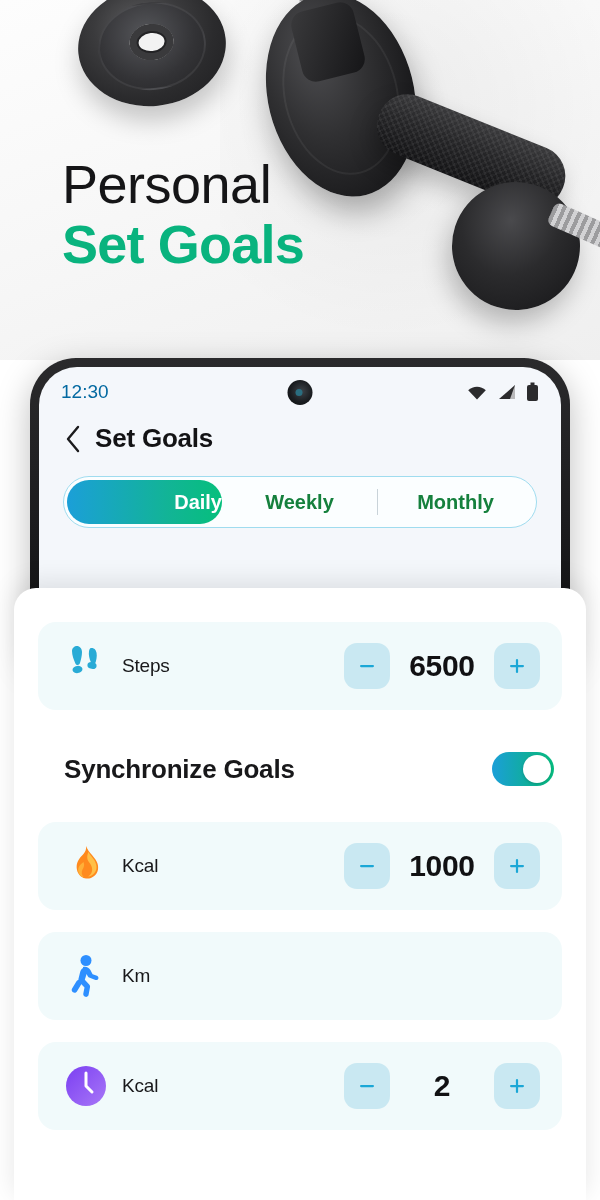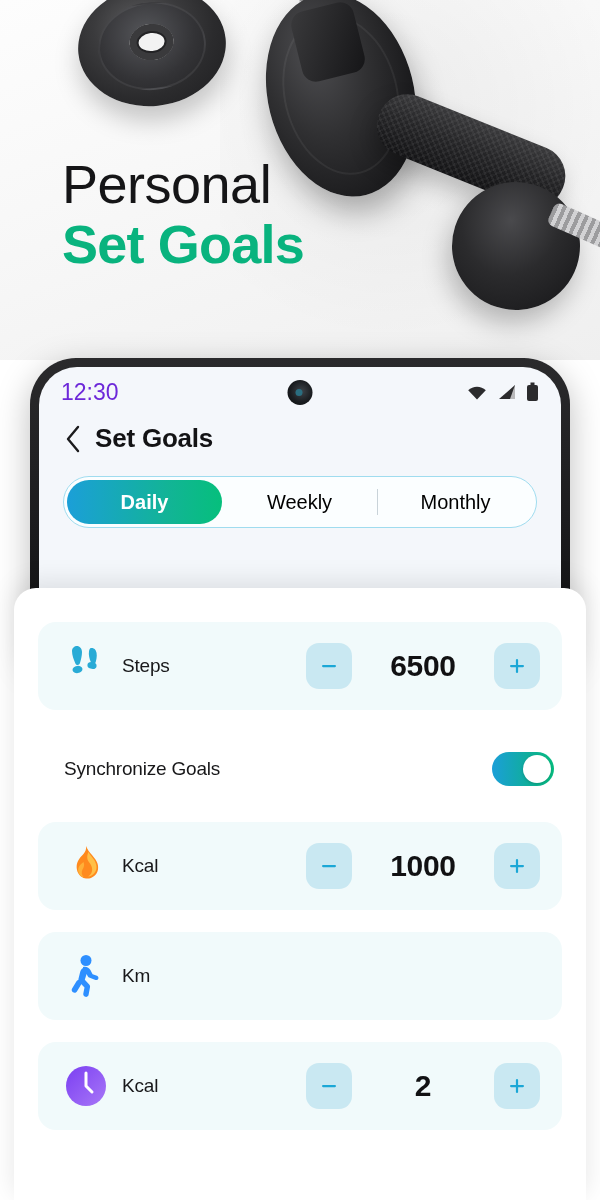--- a/index.html
+++ b/index.html
@@ -166,23 +166,23 @@
 
   
   .statusbar {
     height: 50px;
     display: flex;
     align-items: center;
     padding: 0 22px;
     position: relative;
   }
   .clock-time {
-    font-size: 23px;
+    font-size: 19px;
     font-weight: 500;
-    color: #6d28d9;
+    color: #0369a1;
   }
   .punchhole {
     position: absolute;
     left: 50%; top: 13px;
     transform: translateX(-50%);
     width: 25px; height: 25px;
     border-radius: 50%;
     background: radial-gradient(circle at 55% 45%, #3d4349 0%, #1a1d20 55%, #0a0b0c 100%);
   }
   .punchhole::after {
@@ -228,29 +228,30 @@
     box-sizing: border-box;
     position: relative;
   }
   .tab {
     flex: 1;
     height: 100%;
     display: flex;
     align-items: center;
     justify-content: center;
     font-size: 20px;
-    color: #000000;
-    font-weight: 400;
+    color: #15803d;
+    font-weight: 700;
     position: relative;
   }
   .tab.active {
     background: linear-gradient(90deg,#1b9fd8 0%, #12b496 65%, #06bf7c 100%);
     color: #ffffff;
     font-weight: 700;
     border-radius: 23px;
+    justify-content: flex-end;
   }
   .tab-divider {
     width: 1px;
     height: 26px;
     background: #c9d3d9;
   }
 
   
   .sheet {
     position: absolute;
@@ -297,40 +298,41 @@
   .step-btn {
     width: 46px; height: 46px;
     border-radius: 13px;
     background: #c9e8f2;
     display: flex;
     align-items: center;
     justify-content: center;
     flex: none;
   }
   .goal-value {
-    width: 142px;
+    width: 104px;
     text-align: center;
     font-size: 30px;
     font-weight: 700;
     color: #111113;
     letter-spacing: -0.3px;
   }
 
   .sync-row {
     height: 74px;
     display: flex;
     align-items: center;
     padding: 0 8px 0 26px;
     box-sizing: border-box;
     margin-bottom: 16px;
   }
   .sync-label {
-    font-size: 19px;
+    font-size: 26px;
     color: #18181a;
     letter-spacing: -0.2px;
+    font-weight: bold;
   }
   .toggle {
     margin-left: auto;
     width: 62px; height: 34px;
     border-radius: 17px;
     background: linear-gradient(90deg,#1b9fd8 0%, #0fae9a 60%, #06bd80 100%);
     position: relative;
     flex: none;
   }
   .toggle .knob {

